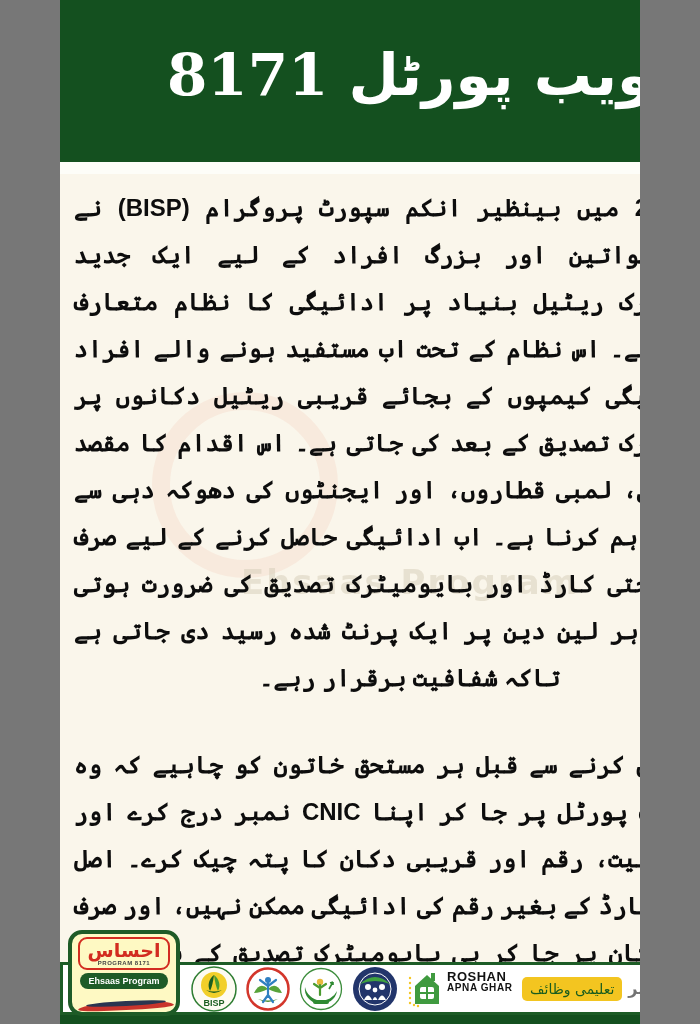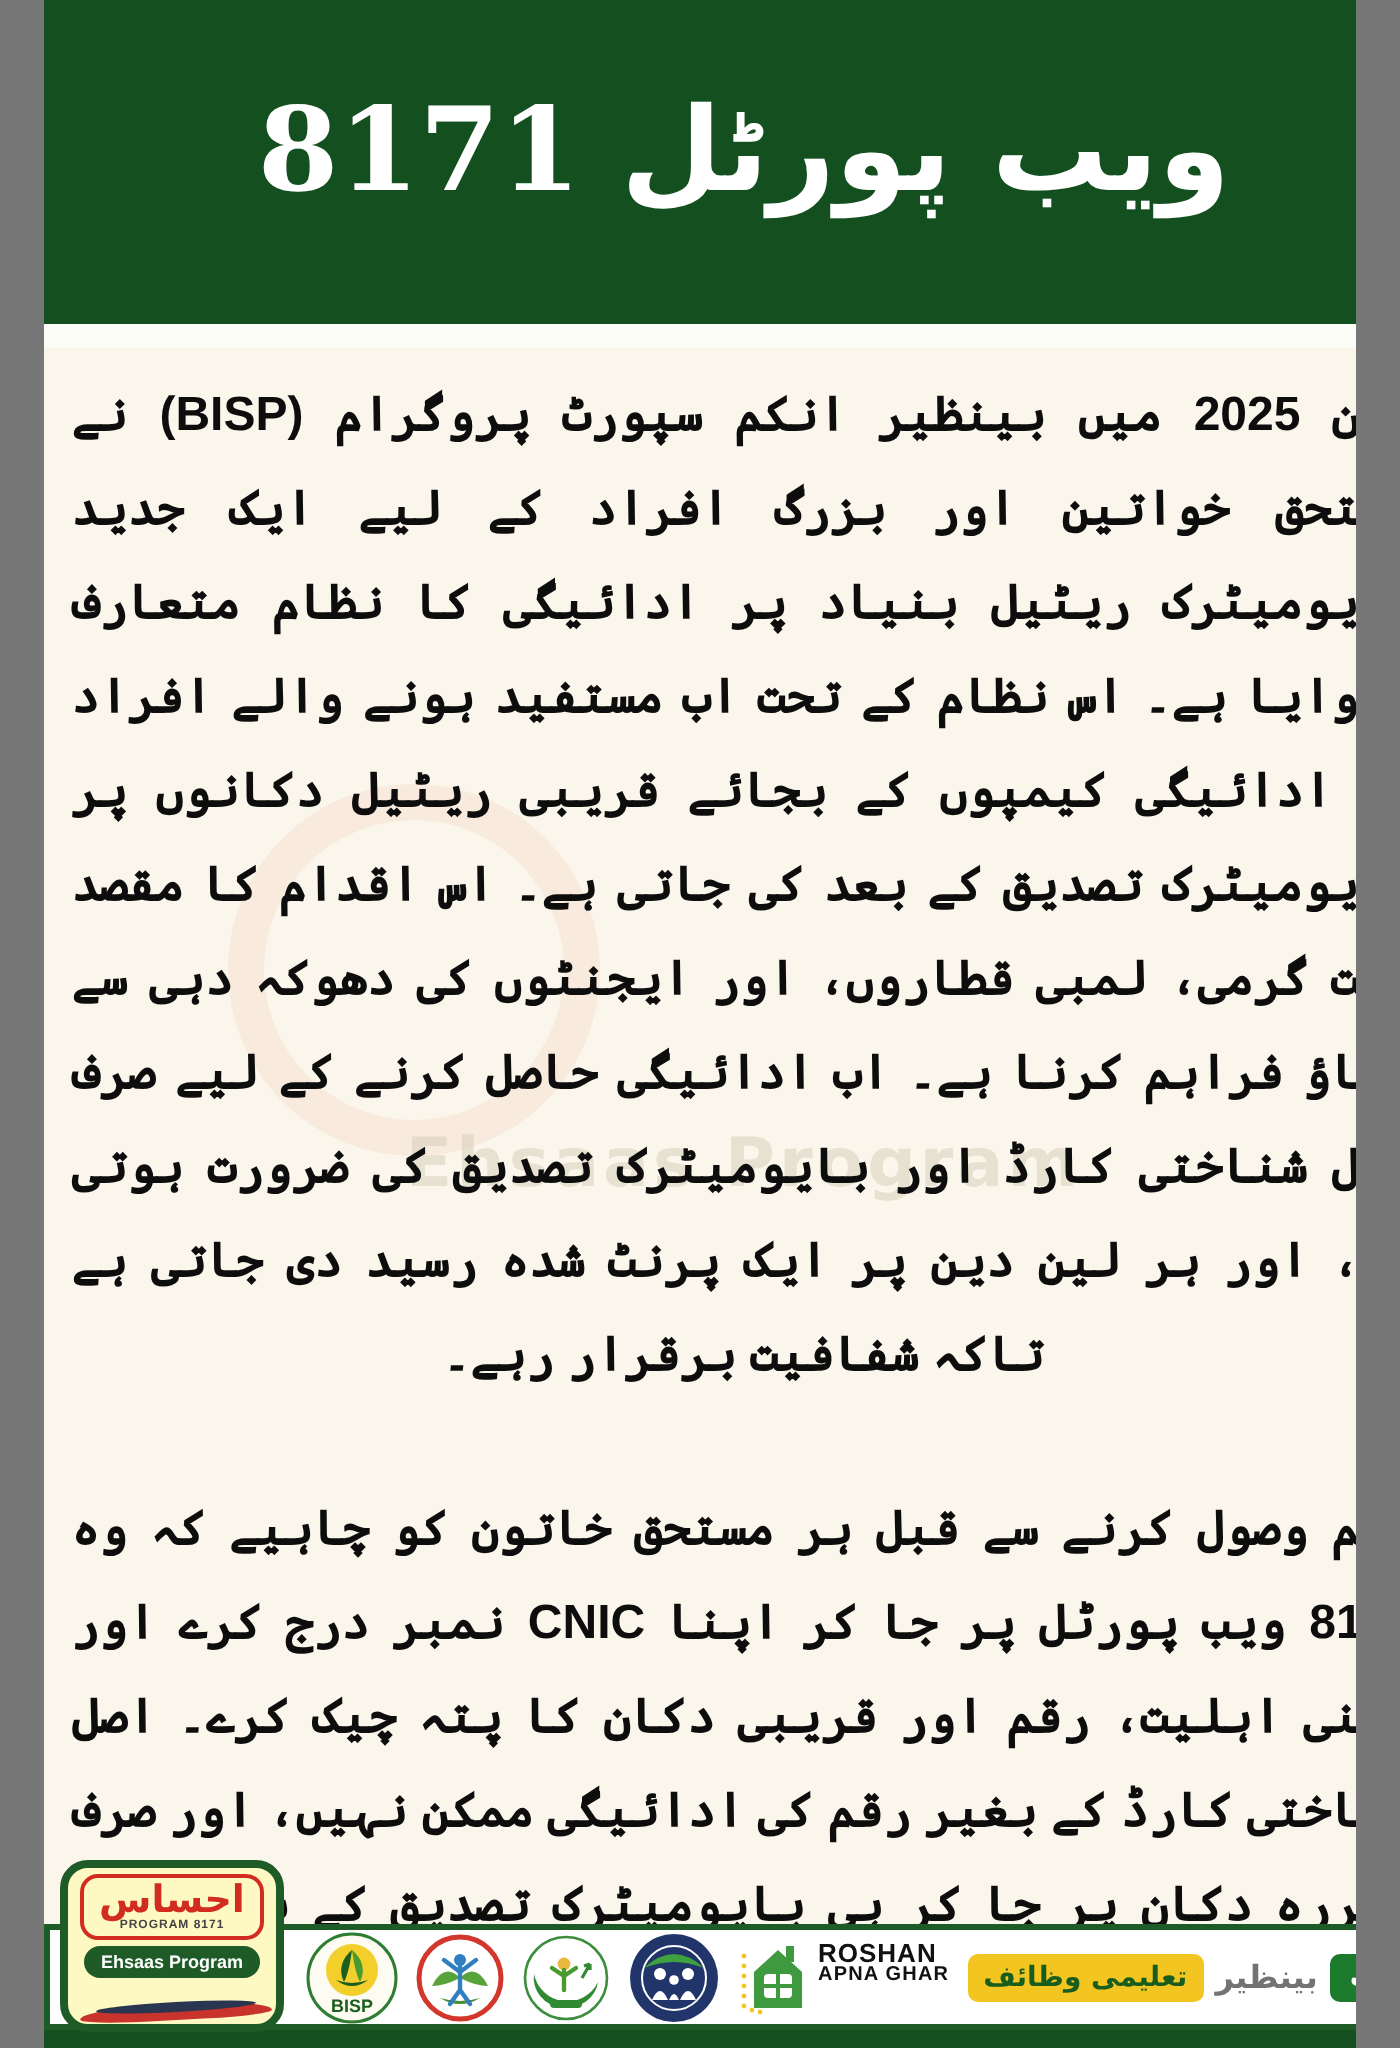--- a/index.html
+++ b/index.html
@@ -1,17 +1,17 @@
 <!DOCTYPE html>
 <html lang="ur"><head>
 <meta charset="utf-8">
 <style>
   html,body{margin:0;padding:0;background:#777;}
   .page{
-    position:relative;width:656px;height:1024px;overflow:hidden;
+    position:relative;width:580px;height:1024px;overflow:hidden;
     background:#faf6eb;
     font-family:"DejaVu Sans",sans-serif;
     margin:0 auto;
   }
   
   .header{
     position:absolute;left:0;top:0;width:700px;height:162px;
     background:#14501f;
   }
   .header-title{
@@ -56,21 +56,21 @@
   .footer-strip{
     position:absolute;left:0;top:1015px;width:700px;height:9px;background:#14501f;z-index:1;
   }
   .logo{flex:0 0 auto;display:block;}
   .roshan{display:flex;align-items:flex-start;gap:4px;flex:0 0 auto;}
   .roshan-text{line-height:1;color:#111;font-family:"Liberation Sans",sans-serif;}
   .roshan-l1{font-size:13px;font-weight:bold;letter-spacing:.5px;}
   .roshan-l2{font-size:10px;font-weight:bold;letter-spacing:.6px;}
   .badge-group{display:flex;align-items:center;gap:6px;margin-left:auto;direction:ltr;}
   .badge-yellow{
-    background:#f3c520;color:#185c1e;font-weight:bold;font-size:14px;
+    background:#f3c520;color:#185c1e;font-weight:normal;font-size:14px;
     border-radius:5px;padding:4px 8px;direction:rtl;white-space:nowrap;
   }
   .badge-green{
     background:#1c7a2c;color:#ffffff;font-weight:bold;font-size:14px;
     border-radius:5px;padding:4px 10px;direction:rtl;white-space:nowrap;
   }
   .benazir-text{color:#737373;font-weight:bold;font-size:16px;direction:rtl;white-space:nowrap;}
   
   .ehsaas{
     position:absolute;left:8px;top:930px;width:112px;height:86px;z-index:5;

